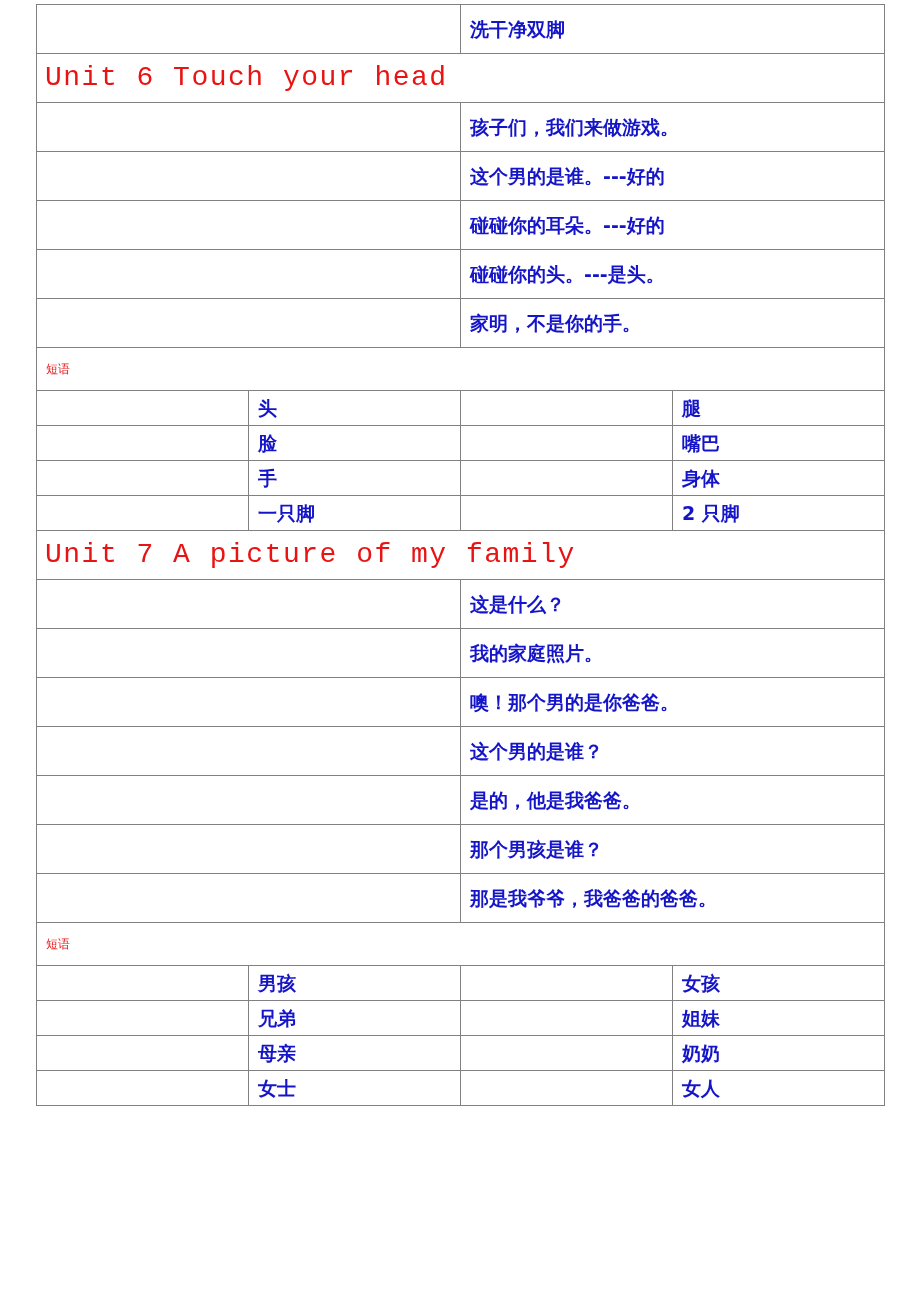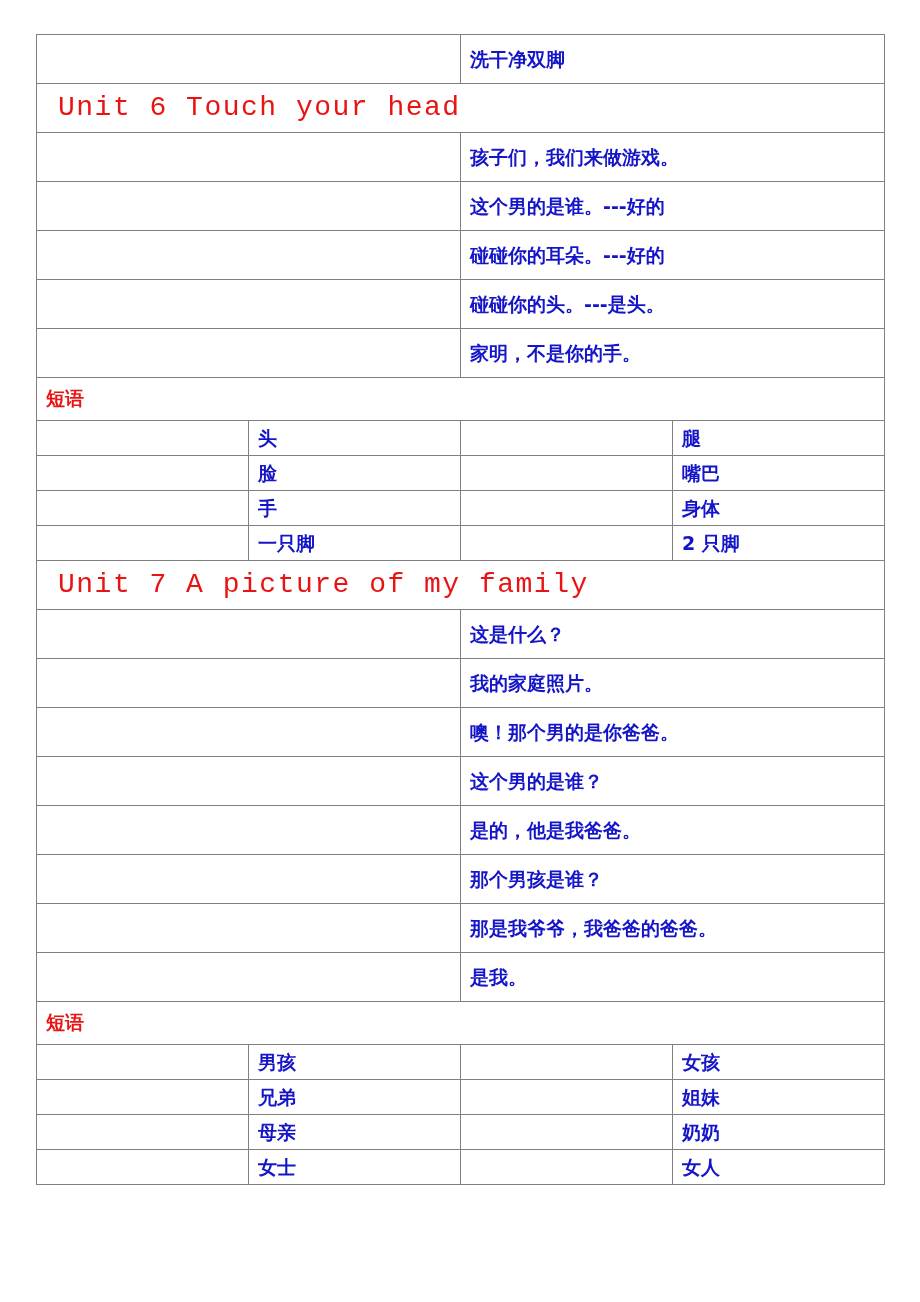--- a/index.html
+++ b/index.html
@@ -16,21 +16,21 @@
   .page {
     position: relative;
     width: 920px;
     height: 1302px;
     background: #ffffff;
     box-sizing: border-box;
   }
   .doc-table {
     position: absolute;
     left: 36px;
-    top: 34px;
+    top: 4px;
     width: 848px;
     border-collapse: collapse;
     table-layout: fixed;
   }
   .doc-table td {
     border: 1px solid #808080;
     padding: 0;
     vertical-align: middle;
     background: #ffffff;
   }
@@ -57,30 +57,29 @@
   }
   .unit-title {
     color: #e81414;
     font-family: "Liberation Mono", "DejaVu Sans Mono", monospace;
     font-size: 28px;
     font-weight: 400;
     letter-spacing: 1.5px;
     padding-left: 8px;
     line-height: 1.1;
     white-space: nowrap;
-    margin-left: 13px;
   }
   .section-label-row td {
     height: 42px;
   }
   .section-label {
     color: #e81414;
     font-family: "DejaVu Sans", "Liberation Sans", sans-serif;
-    font-size: 19px;
-    font-weight: 700;
+    font-size: 12px;
+    font-weight: 400;
     padding-left: 9px;
     white-space: nowrap;
   }
   
   .phrase-row td {
     height: 34px;
   }
   .phrase-row .cn-text {
     font-size: 19px;
     padding-left: 9px;
@@ -235,26 +234,20 @@
           <td colspan="2">
             <div class="cn-text">那个男孩是谁？</div>
           </td>
         </tr>
         <tr class="sent-row">
           <td class="blank" colspan="2" style="width: 451px;"></td>
           <td colspan="2">
             <div class="cn-text">那是我爷爷，我爸爸的爸爸。</div>
           </td>
         </tr>
-        <tr class="sent-row">
-          <td class="blank" colspan="2" style="width: 451px;"></td>
-          <td colspan="2">
-            <div class="cn-text">是我。</div>
-          </td>
-        </tr>
         <tr class="section-label-row">
           <td colspan="4">
             <div class="section-label">短语</div>
           </td>
         </tr>
         <tr class="phrase-row">
           <td></td>
           <td>
             <div class="cn-text">男孩</div>
           </td>

